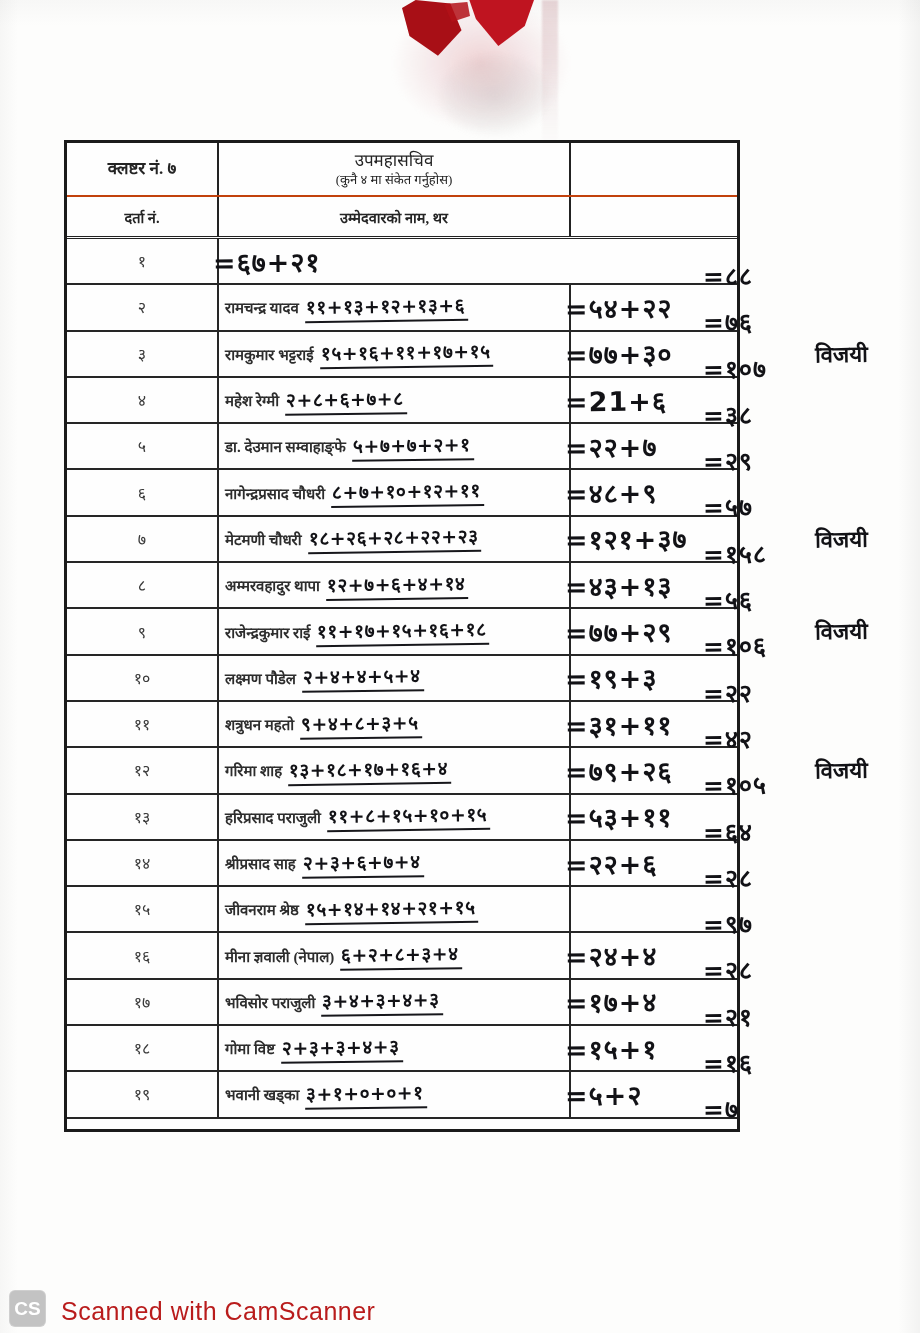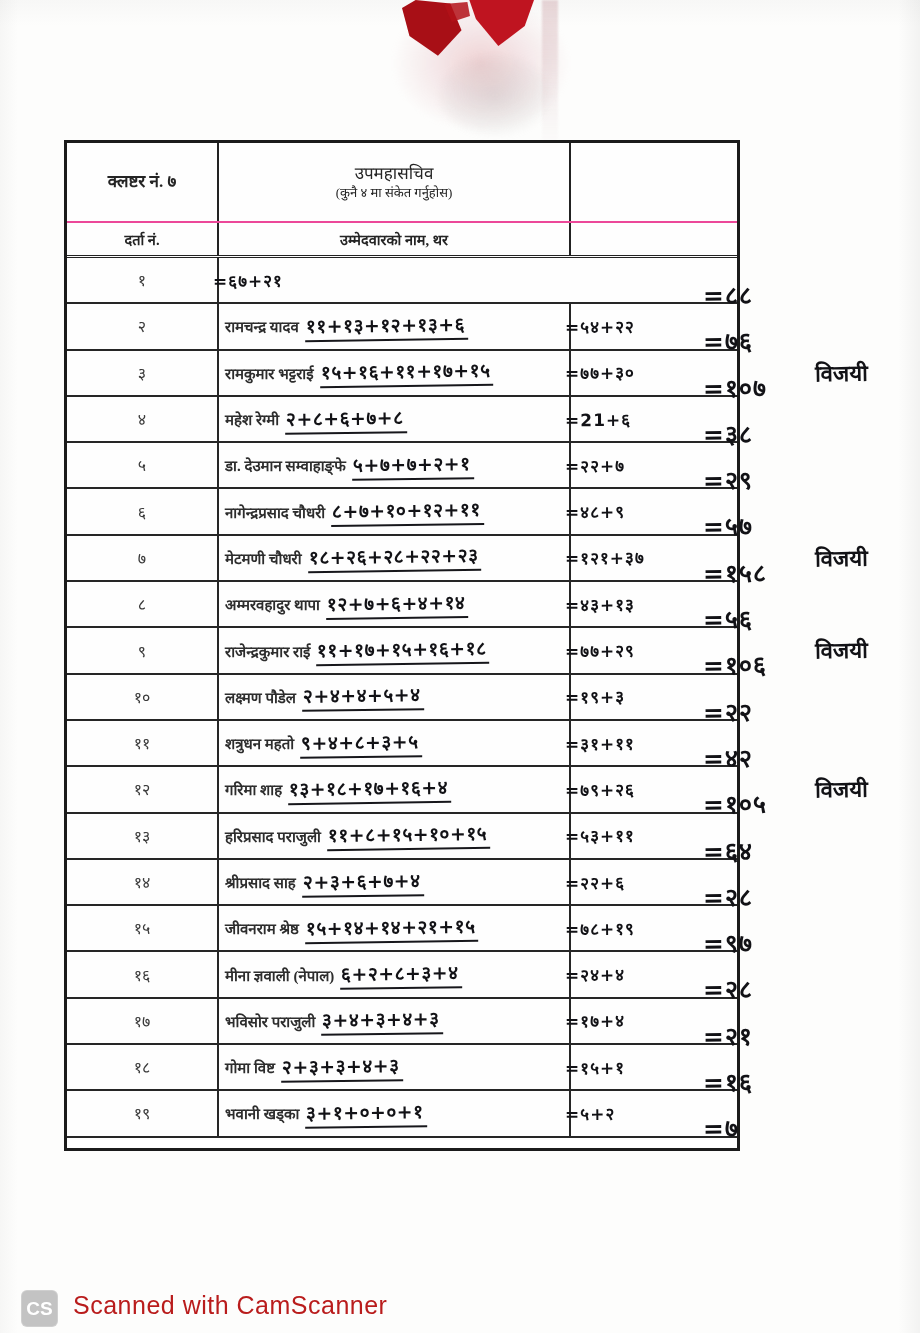--- a/index.html
+++ b/index.html
@@ -28,49 +28,49 @@
   .scrap3{position:absolute;left:444px;top:2px;width:26px;height:20px;background:#b31219;
     clip-path:polygon(0 10%, 90% 0, 100% 70%, 30% 100%);opacity:.85;}
   .streak{position:absolute;left:542px;top:0;width:16px;height:150px;
     background:linear-gradient(180deg, rgba(198,150,156,0.38), rgba(208,178,184,0.16) 65%, rgba(255,255,255,0));
     filter:blur(1px);}
   
   *{box-sizing:border-box;}
   .sheet-table{position:absolute;left:64px;top:140px;width:676px;
     border:3px solid #1b1b1b;background:rgba(255,255,255,0.6);color:#242424;}
   .grid3{display:grid;grid-template-columns:152px 352px 166px;}
-  .thead{height:80px;border-bottom:2px solid #ec4899;}
+  .thead{height:54px;border-bottom:2px solid #c2410c;}
   .thead>div{display:flex;flex-direction:column;align-items:center;justify-content:center;line-height:1.25;}
   .th-c1{border-right:2px solid #222;font-size:17px;font-weight:bold;}
   .th-c2{border-right:2px solid #222;font-weight:normal;}
   .th-c2 .l1{font-size:17px;}
   .th-c2 .l2{font-size:13px;text-align:center;}
   .th-c3{font-weight:bold;font-size:16px;}
   .th-c3 .chk{font-size:21px;font-weight:bold;margin-top:-2px;transform:translateX(-6px);}
-  .subhead{height:35px;border-bottom:3px double #222;}
+  .subhead{height:42px;border-bottom:3px double #222;}
   .subhead>div{display:flex;align-items:center;justify-content:center;font-size:14.5px;font-weight:bold;}
   .sh-c1{border-right:2px solid #222;}
   .sh-c2{border-right:2px solid #222;}
   .row{height:46.3px;border-bottom:2px solid #262626;position:relative;}
   .row .c1{border-right:2px solid #262626;display:flex;align-items:center;justify-content:center;
     font-size:16px;color:#3a3a3a;}
   .row .c2{border-right:2px solid #262626;display:flex;align-items:center;padding-left:6px;white-space:nowrap;overflow:visible;}
   .row .c3{display:flex;align-items:center;overflow:visible;}
   .pname{font-size:15px;font-weight:bold;color:#2d2d2d;}
   .hw{font-family:"DejaVu Sans",sans-serif;font-weight:bold;color:#121216;}
   .tally{font-size:19px;margin-left:6px;display:inline-block;transform:rotate(-0.8deg);
     border-bottom:2px solid #17171b;padding:0 3px 1px 1px;letter-spacing:0.5px;}
-  .sum{font-size:17px;margin-left:-6px;letter-spacing:1px;transform:rotate(-0.5deg);white-space:nowrap;}
+  .sum{font-size:27px;margin-left:-6px;letter-spacing:1px;transform:rotate(-0.5deg);white-space:nowrap;}
   .total{position:absolute;left:636px;top:19px;font-size:25px;letter-spacing:1px;white-space:nowrap;
     transform:rotate(-0.5deg);z-index:3;}
   .winner{position:absolute;left:748px;top:6px;font-size:22px;white-space:nowrap;z-index:3;
     transform:rotate(-1deg);}
   .bottom-strip{height:10px;}
   
-  .footer{position:absolute;left:10px;top:1291px;display:flex;align-items:flex-start;gap:16px;margin-left:12px;}
+  .footer{position:absolute;left:10px;top:1291px;display:flex;align-items:flex-end;gap:16px;}
   .cs-badge{width:35px;height:35px;background:#c3c3c3;border-radius:5px;
     display:flex;align-items:center;justify-content:center;
     font-family:"Liberation Sans",sans-serif;font-weight:bold;font-size:19px;color:#ffffff;
     box-shadow:0 0 0 1px #cfcfcf;}
   .cs-text{font-family:"Liberation Sans",sans-serif;font-size:25px;color:#b91c1c;letter-spacing:0.5px;}
 </style>
 </head>
 <body>
 
 <div class="page-shade"></div>
@@ -305,23 +305,20 @@
   </div>
 
   <div class="row grid3">
     <div class="c1">
       <span>१५</span>
     </div>
     <div class="c2">
       <span class="pname">जीवनराम श्रेष्ठ</span>
       <span class="hw tally">१५+१४+१४+२१+१५</span>
     </div>
-    <div class="c3">
-      <span class="hw sum">=७८+१९</span>
-    </div>
     <span class="hw total">=९७</span>
 
   </div>
 
   <div class="row grid3">
     <div class="c1">
       <span>१६</span>
     </div>
     <div class="c2">
       <span class="pname">मीना ज्ञवाली (नेपाल)</span>

